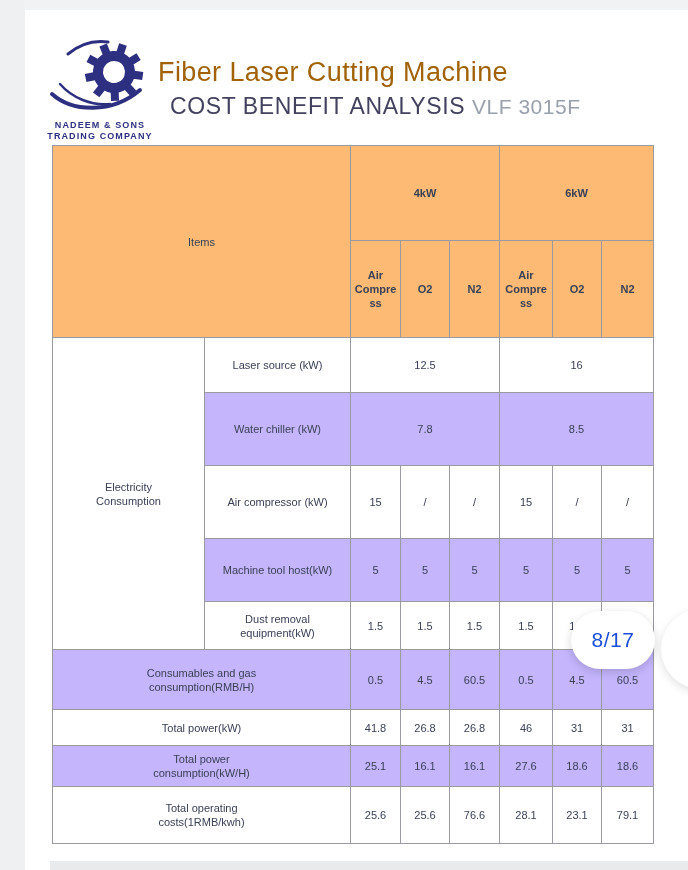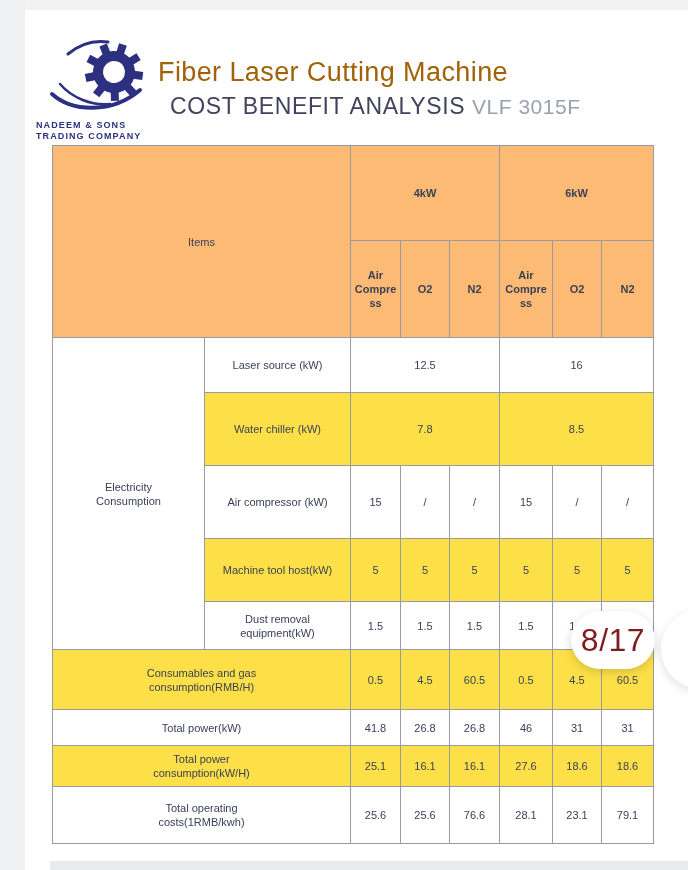--- a/index.html
+++ b/index.html
@@ -6,49 +6,49 @@
   body{
     width:688px;height:870px;background:#ffffff;
     font-family:"Liberation Sans", sans-serif;
     position:relative;overflow:hidden;
   }
   .edge-left{position:absolute;left:0;top:0;width:25px;height:870px;background:#eef0f2;}
   .edge-top{position:absolute;left:25px;top:0;width:663px;height:10px;background:#f1f2f4;}
 
   
   .logo-wrap{position:absolute;left:48px;top:38px;width:112px;height:82px;}
-  .logo-text{position:absolute;left:36px;top:120px;width:128px;text-align:left;
+  .logo-text{position:absolute;left:36px;top:120px;width:128px;text-align:center;
     color:#2d3080;font-weight:bold;font-size:9px;letter-spacing:1.1px;line-height:11px;}
   .title-wrap{position:absolute;left:158px;top:56px;width:520px;}
   .title-main{font-size:27px;color:#a16207;letter-spacing:.4px;line-height:32px;}
   .title-sub{font-size:23px;color:#42425f;letter-spacing:.6px;margin-top:5px;line-height:27px;margin-left:12px;}
   .title-model{font-size:21px;color:#99a1ad;margin-left:7px;letter-spacing:.5px;}
 
   
   .tbl-wrap{position:absolute;left:52px;top:145px;}
   table.tbl{border-collapse:collapse;table-layout:fixed;width:601px;}
   .tbl td{border:1px solid #9a9aa2;text-align:center;vertical-align:middle;
     padding:0;font-size:11px;color:#3a4157;overflow:hidden;line-height:14px;}
   .hd{background:#fdba74;color:#ffffff;border-color:#9597b5;}
   .hd-group{font-weight:bold;font-size:11.5px;}
   .hd-sub{font-weight:bold;font-size:11px;}
   .hd-items{font-weight:normal;font-size:11.5px;}
   .lbl{color:#2f3c6f;}
-  .shade{background:#fde047;}
+  .shade{background:#c4b5fd;}
   .wrap80{display:inline-block;max-width:80px;}
   .wrap46{display:inline-block;max-width:46px;overflow-wrap:break-word;word-break:break-word;}
   .wrap120{display:inline-block;max-width:120px;text-align:center;}
   .wrap150{display:inline-block;max-width:150px;}
   .grp-cell{font-size:10.5px;}
 
   
   .page-pill{position:absolute;left:571px;top:611px;width:84px;height:58px;
     background:#ffffff;border-radius:30px;box-shadow:0 3px 10px rgba(0,0,0,.16);
     display:flex;align-items:center;justify-content:center;
-    font-size:32px;color:#7f1d1d;letter-spacing:.5px;}
+    font-size:21px;color:#1d4ed8;letter-spacing:.5px;}
   .fab-circle{position:absolute;left:661px;top:609px;width:80px;height:80px;
     background:#ffffff;border-radius:50%;box-shadow:0 3px 10px rgba(0,0,0,.12);}
   .bottom-bar{position:absolute;left:50px;top:861px;width:638px;height:9px;background:#e9eaec;}
 </style>
 </head>
 <body>
 
 <div class="edge-left"></div>
 <div class="edge-top"></div>
 

